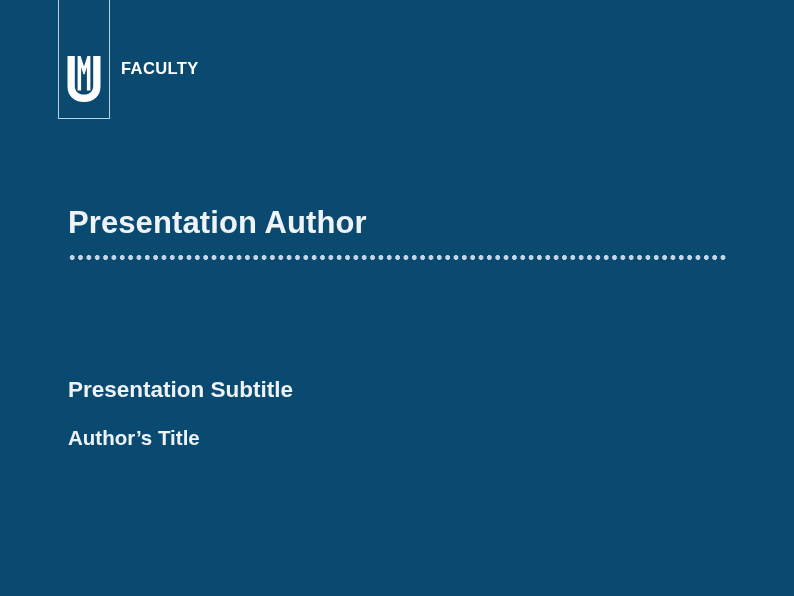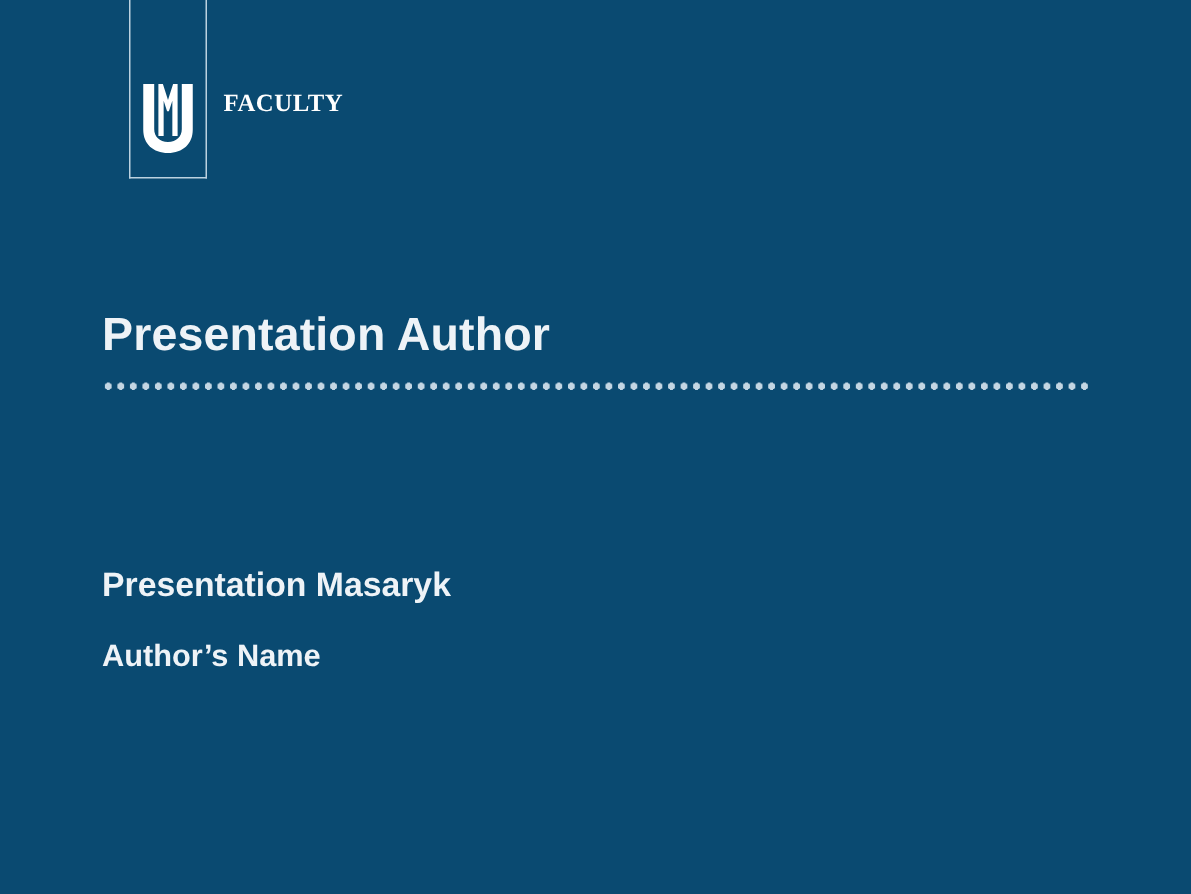--- a/index.html
+++ b/index.html
@@ -18,25 +18,24 @@
     position: relative;
     width: 794px;
     height: 596px;
     background: #0a4a71;
     overflow: hidden;
   }
 
   
   #logo-block {
     position: absolute;
-    left: 84px;
+    left: 56px;
     top: 0px;
     width: 300px;
     height: 125px;
-    font-family: Liberation Serif, serif;
   }
 
   #logo-frame {
     position: absolute;
     left: 2px;
     top: -8px;
     width: 52px;
     height: 127px;
     border: 1.3px solid #bcd2e0;
     border-top: none;
@@ -158,17 +157,17 @@
     </div>
 
   </div>
 
   <div id="title-area">
     <h1 id="presentation-title">Presentation Author</h1>
     <div id="dotted-rule"></div>
   </div>
 
   <div id="subtitle-area">
-    <h2 id="presentation-subtitle">Presentation Masaryk</h2>
-    <p id="author-name">Author’s Name</p>
+    <h2 id="presentation-subtitle">Presentation Subtitle</h2>
+    <p id="author-name">Author’s Title</p>
   </div>
 
 </div>
 
 </body></html>

